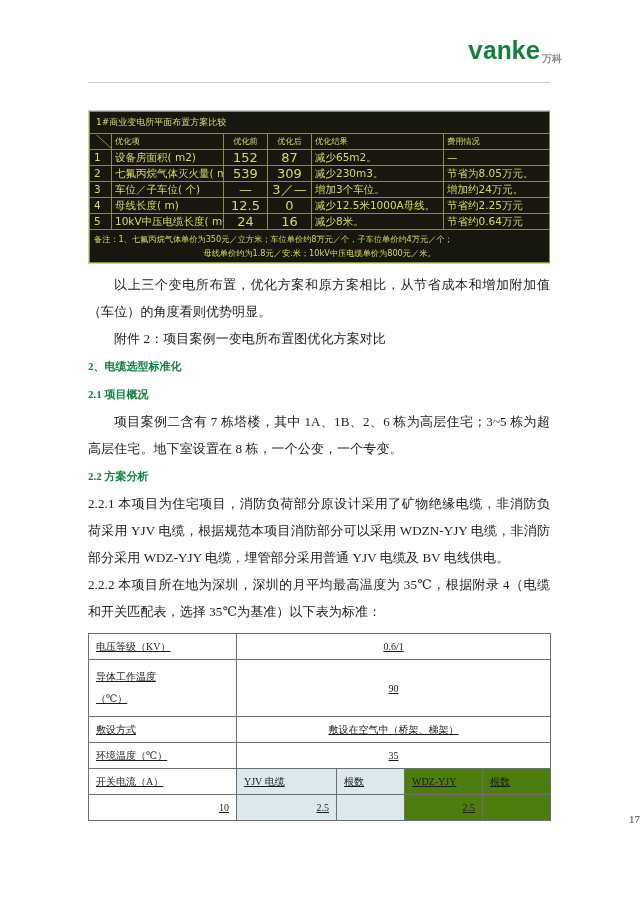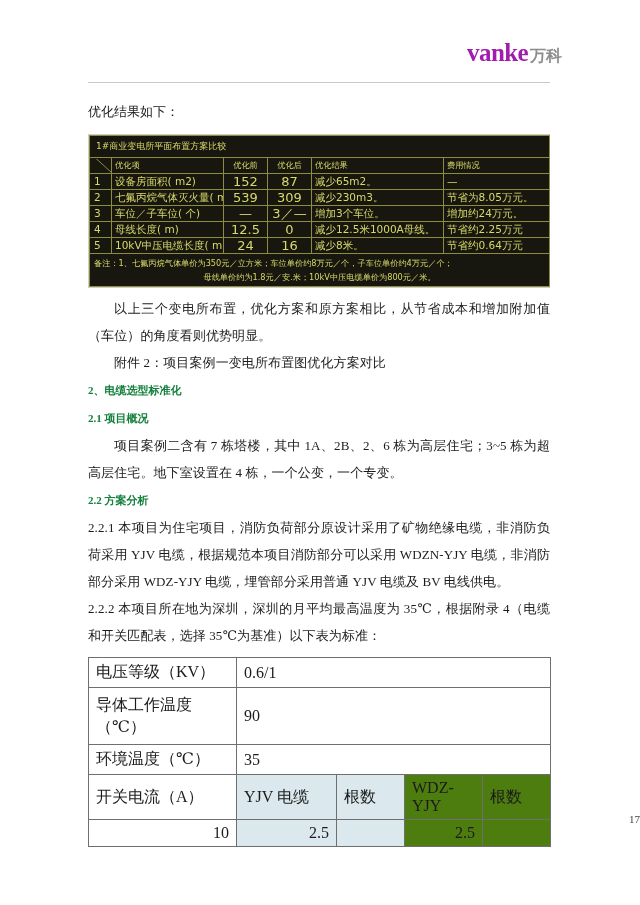--- a/index.html
+++ b/index.html
@@ -14,27 +14,27 @@
     position: absolute; left:0; top:0;
     width: 640px; height: 905px;
     background: #ffffff;
   }
   
   .brand {
     position: absolute; right: 78px; top: 40px;
     display: flex; align-items: flex-end; gap: 2px;
   }
   .brand-latin {
-    font-family: Liberation Serif, serif;
-    font-size: 25px; font-weight: 700; color: #a21caf;
+    font-family: Liberation Mono, monospace;
+    font-size: 25px; font-weight: 700; color: #15803d;
     letter-spacing: -0.6px; line-height: 1;
   }
   .brand-cjk {
     font-family: "DejaVu Sans", sans-serif;
-    font-size: 16px; font-weight: 700; color: #8d8d8d;
+    font-size: 10px; font-weight: 700; color: #8d8d8d;
     line-height: 1; padding-bottom: 1px;
   }
   .header-rule {
     position: absolute; left: 88px; top: 82px; width: 462px;
     border-top: 1px solid #c9c9c9;
   }
 
   
   .content { position:absolute; left:88px; top:100px; width:462px; }
   p { margin: 0 0 0 0; }
@@ -89,31 +89,32 @@
   .cad .idx { text-align: left; font-size: 10.5px; padding-left: 4px; }
   .cad .note { text-align: left; padding: 2px 4px; line-height: 14px; white-space: normal; }
   .cad .note .n2 { display:block; text-align:center; }
 
   
   table.spec {
     margin-top: 8px;
     width: 100%;
     border-collapse: collapse;
     table-layout: fixed;
-    font-size: 16px;
+    font-size: 10px;
     color: #1b1b1b;
+    text-decoration: underline;
   }
   table.spec td {
     border: 1px solid #6f6f6f;
     padding: 4px 7px;
     height: 26px;
     vertical-align: middle;
   }
   .spec .lbl { width: 148px; }
-  .spec .ctr { }
+  .spec .ctr { text-align: center; }
   .spec .rgt { text-align: right; }
   .spec .two-line { line-height: 22px; padding-top: 6px; padding-bottom: 6px; }
   .cell-blue { background: #dbe8ee; }
   .cell-pink { background: #4d7c0f; }
 
   .pageno {
     position: absolute; left: 0; top: 813px; width: 640px;
     text-align: right;
     font-family: "Liberation Serif", serif;
     font-size: 11px; color: #444;
@@ -125,21 +126,20 @@
 <div class="page">
 
   <div class="brand">
     <span class="brand-latin">vanke</span>
     <span class="brand-cjk">万科</span>
   </div>
   <div class="header-rule"></div>
 
   <div class="content">
 
-    <p class="lead-line">优化结果如下：</p>
 
     <div class="cad-wrap">
       <table class="cad">
         <colgroup>
           <col style="width:22px">
           <col style="width:112px">
           <col style="width:44px">
           <col style="width:44px">
           <col style="width:132px">
           <col style="width:106px">
@@ -210,21 +210,21 @@
         </tr>
       </tbody>
         </table>
     </div>
 
     <div class="gap-s"></div>
     <p class="body-text indent">以上三个变电所布置，优化方案和原方案相比，从节省成本和增加附加值（车位）的角度看则优势明显。</p>
     <p class="body-text indent">附件 2：项目案例一变电所布置图优化方案对比</p>
     <p class="heading">2、电缆选型标准化</p>
     <p class="heading">2.1 项目概况</p>
-    <p class="body-text indent">项目案例二含有 7 栋塔楼，其中 1A、2B、2、6 栋为高层住宅；3~5 栋为超高层住宅。地下室设置在 4 栋，一个公变，一个专变。</p>
+    <p class="body-text indent">项目案例二含有 7 栋塔楼，其中 1A、1B、2、6 栋为高层住宅；3~5 栋为超高层住宅。地下室设置在 8 栋，一个公变，一个专变。</p>
     <p class="heading">2.2 方案分析</p>
     <p class="body-text">2.2.1 本项目为住宅项目，消防负荷部分原设计采用了矿物绝缘电缆，非消防负荷采用 YJV 电缆，根据规范本项目消防部分可以采用 WDZN-YJY 电缆，非消防部分采用 WDZ-YJY 电缆，埋管部分采用普通 YJV 电缆及 BV 电线供电。</p>
     <p class="body-text">2.2.2 本项目所在地为深圳，深圳的月平均最高温度为 35℃，根据附录 4（电缆和开关匹配表，选择 35℃为基准）以下表为标准：</p>
 
     <table class="spec">
       <colgroup>
         <col style="width:148px">
         <col style="width:100px">
         <col style="width:68px">
         <col style="width:78px">
@@ -236,20 +236,24 @@
         <td class="ctr" colspan="4">0.6/1</td>
       </tr>
       <tr>
         <td class="lbl two-line">
           <span>导体工作温度</span><br>
           <span>（℃）</span>
         </td>
         <td class="ctr" colspan="4">90</td>
       </tr>
       <tr>
+        <td class="lbl">敷设方式</td>
+        <td class="ctr" colspan="4">敷设在空气中（桥架、梯架）</td>
+      </tr>
+      <tr>
         <td class="lbl">环境温度（℃）</td>
         <td class="ctr" colspan="4">35</td>
       </tr>
       <tr>
         <td class="lbl">开关电流（A）</td>
         <td class="cell-blue">YJV 电缆</td>
         <td class="cell-blue">根数</td>
         <td class="cell-pink">WDZ-YJY</td>
         <td class="cell-pink">根数</td>
       </tr>

